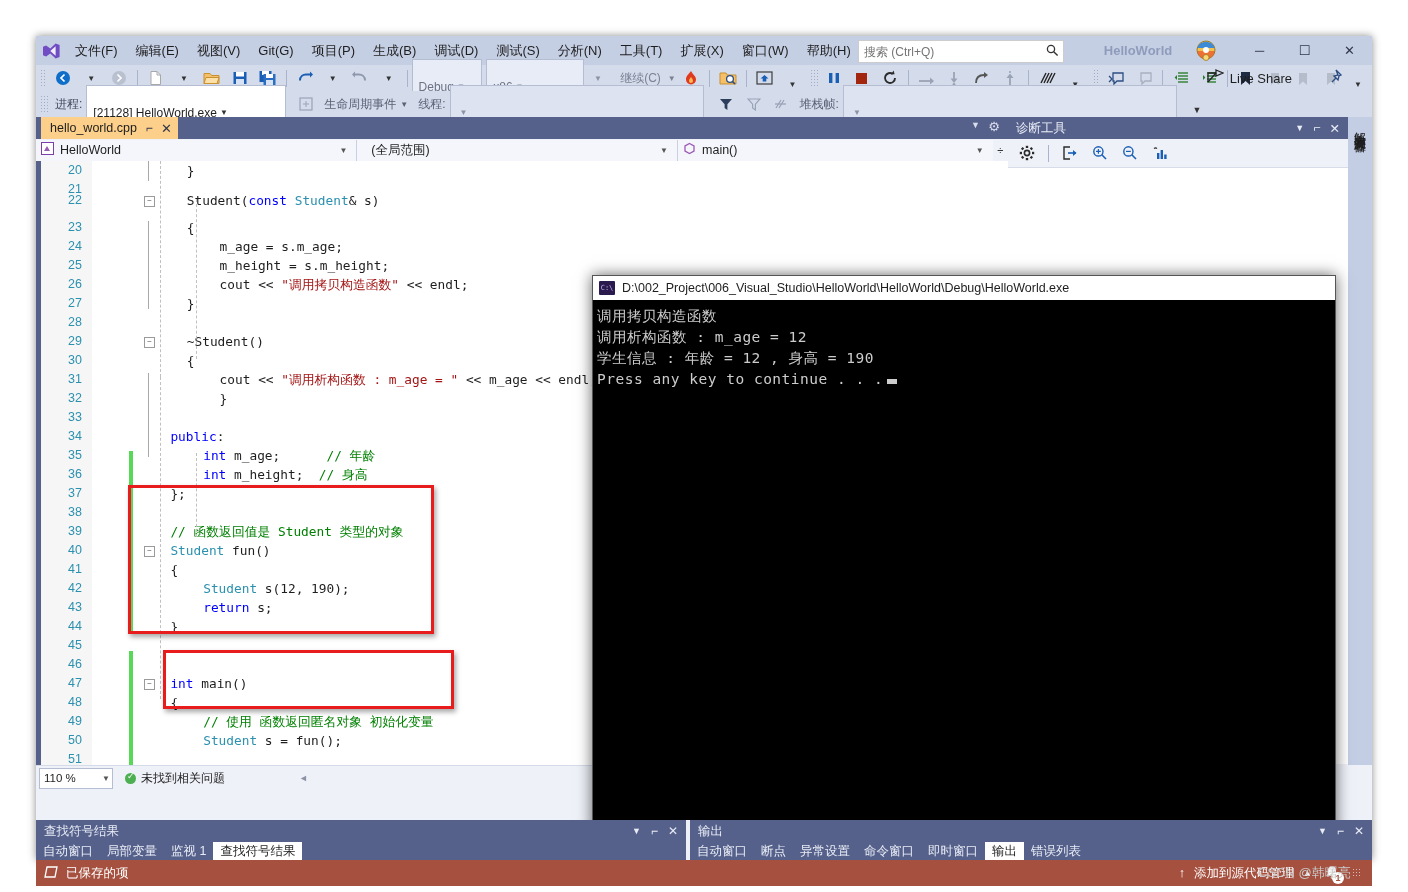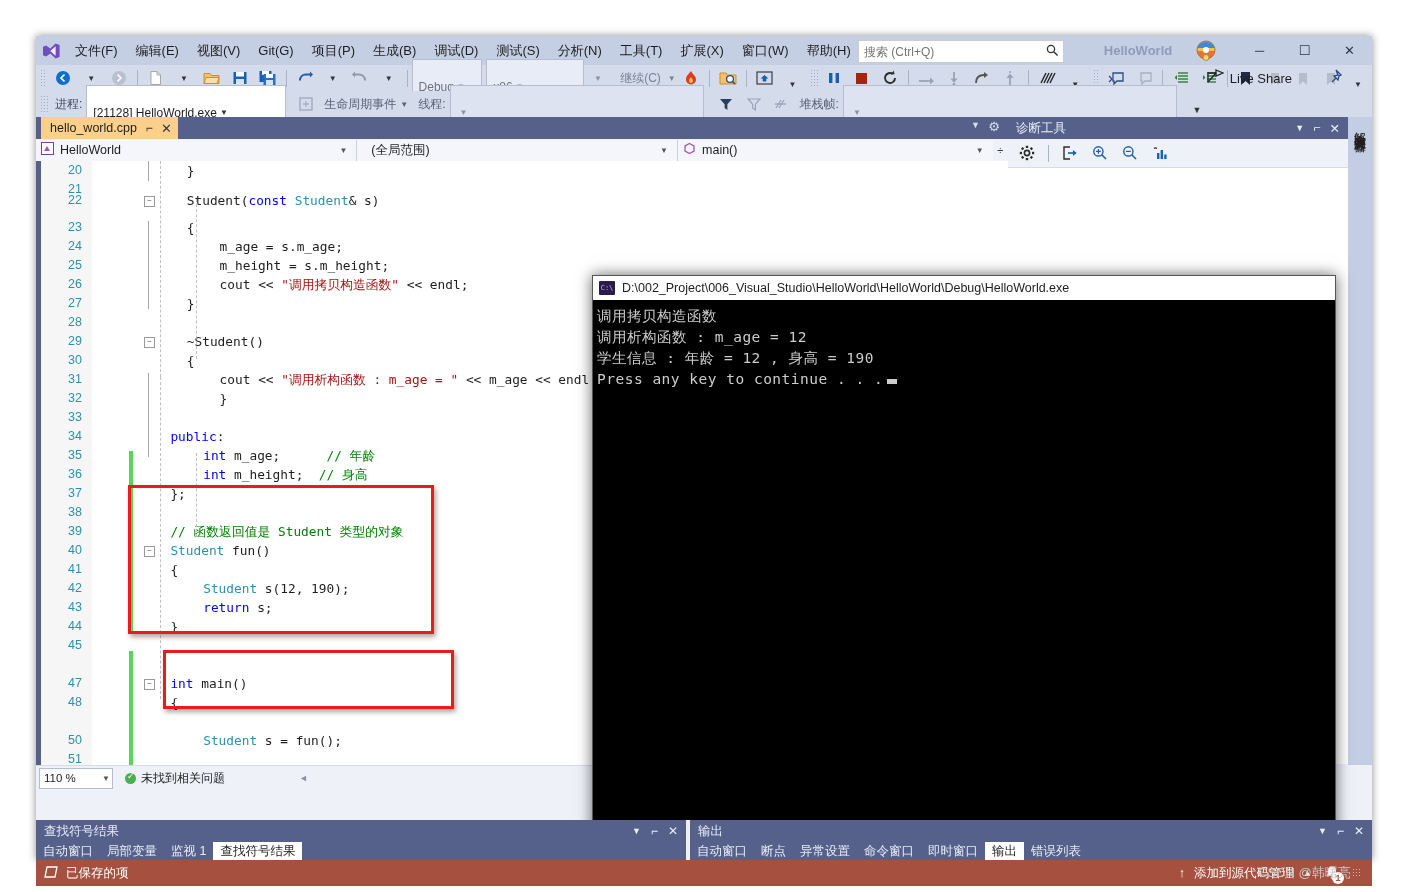--- a/index.html
+++ b/index.html
@@ -508,22 +508,24 @@
           <div class="ln" style="top: 304px;"><span class="num">36</span><span class="txt" style="left: 167.2px;"><span class="k">int</span><span class="op"> m_height;  </span><span class="cm">// 身高</span></span></div>
           <div class="ln" style="top: 323px;"><span class="num">37</span><span class="txt" style="left: 134.4px;"><span class="op">};</span></span></div>
           <div class="ln" style="top: 342px;"><span class="num">38</span><span class="txt" style="left: 118px;"></span></div>
           <div class="ln" style="top: 361px;"><span class="num">39</span><span class="txt" style="left: 134.4px;"><span class="cm">// 函数返回值是 Student 类型的对象</span></span></div>
           <div class="ln" style="top: 380px; padding-left: 24px;"><span class="num">40</span><span class="fld" style="left: 108px; top: 5px;">−</span><span class="txt" style="left: 134.4px;"><span class="ty">Student</span><span class="op"> fun()</span></span></div>
           <div class="ln" style="top: 399px; padding-left: 33px;"><span class="num">41</span><span class="txt" style="left: 134.4px;"><span class="op">{</span></span></div>
           <div class="ln" style="top: 418px;"><span class="num">42</span><span class="txt" style="left: 167.2px;"><span class="ty">Student</span><span class="op"> s(12, 190);</span></span></div>
           <div class="ln" style="top: 437px;"><span class="num">43</span><span class="txt" style="left: 167.2px;"><span class="k">return</span><span class="op"> s;</span></span></div>
           <div class="ln" style="top: 456px;"><span class="num">44</span><span class="txt" style="left: 134.4px;"><span class="op">}</span></span></div>
           <div class="ln" style="top: 475px;"><span class="num">45</span><span class="txt" style="left: 118px;"></span></div>
+          <div class="ln" style="top: 494px;"><span class="num">46</span><span class="txt" style="left: 118px;"></span></div>
           <div class="ln" style="top: 513px;"><span class="num">47</span><span class="fld" style="left: 108px; top: 5px;">−</span><span class="txt" style="left: 134.4px;"><span class="k">int</span><span class="op"> main()</span></span></div>
           <div class="ln" style="top: 532px;"><span class="num">48</span><span class="txt" style="left: 134.4px;"><span class="op">{</span></span></div>
+          <div class="ln" style="top: 551px;"><span class="num">49</span><span class="txt" style="left: 167.2px;"><span class="cm">// 使用 函数返回匿名对象 初始化变量</span></span></div>
           <div class="ln" style="top: 570px;"><span class="num">50</span><span class="txt" style="left: 167.2px;"><span class="ty">Student</span><span class="op"> s = fun();</span></span></div>
           <div class="ln" style="top: 589px;"><span class="num">51</span><span class="txt" style="left: 118px;"></span></div>
         </div>
 
       <div class="guide" style="left:124px;top:0;height:216px;"></div>
       <div class="guide" style="left:160px;top:38px;height:160px;"></div>
       <div class="guide" style="left:124px;top:216px;height:160px;"></div>
       <div class="guide" style="left:160px;top:292px;height:84px;"></div>
       <div class="guide" style="left:124px;top:378px;height:160px;"></div>
 

